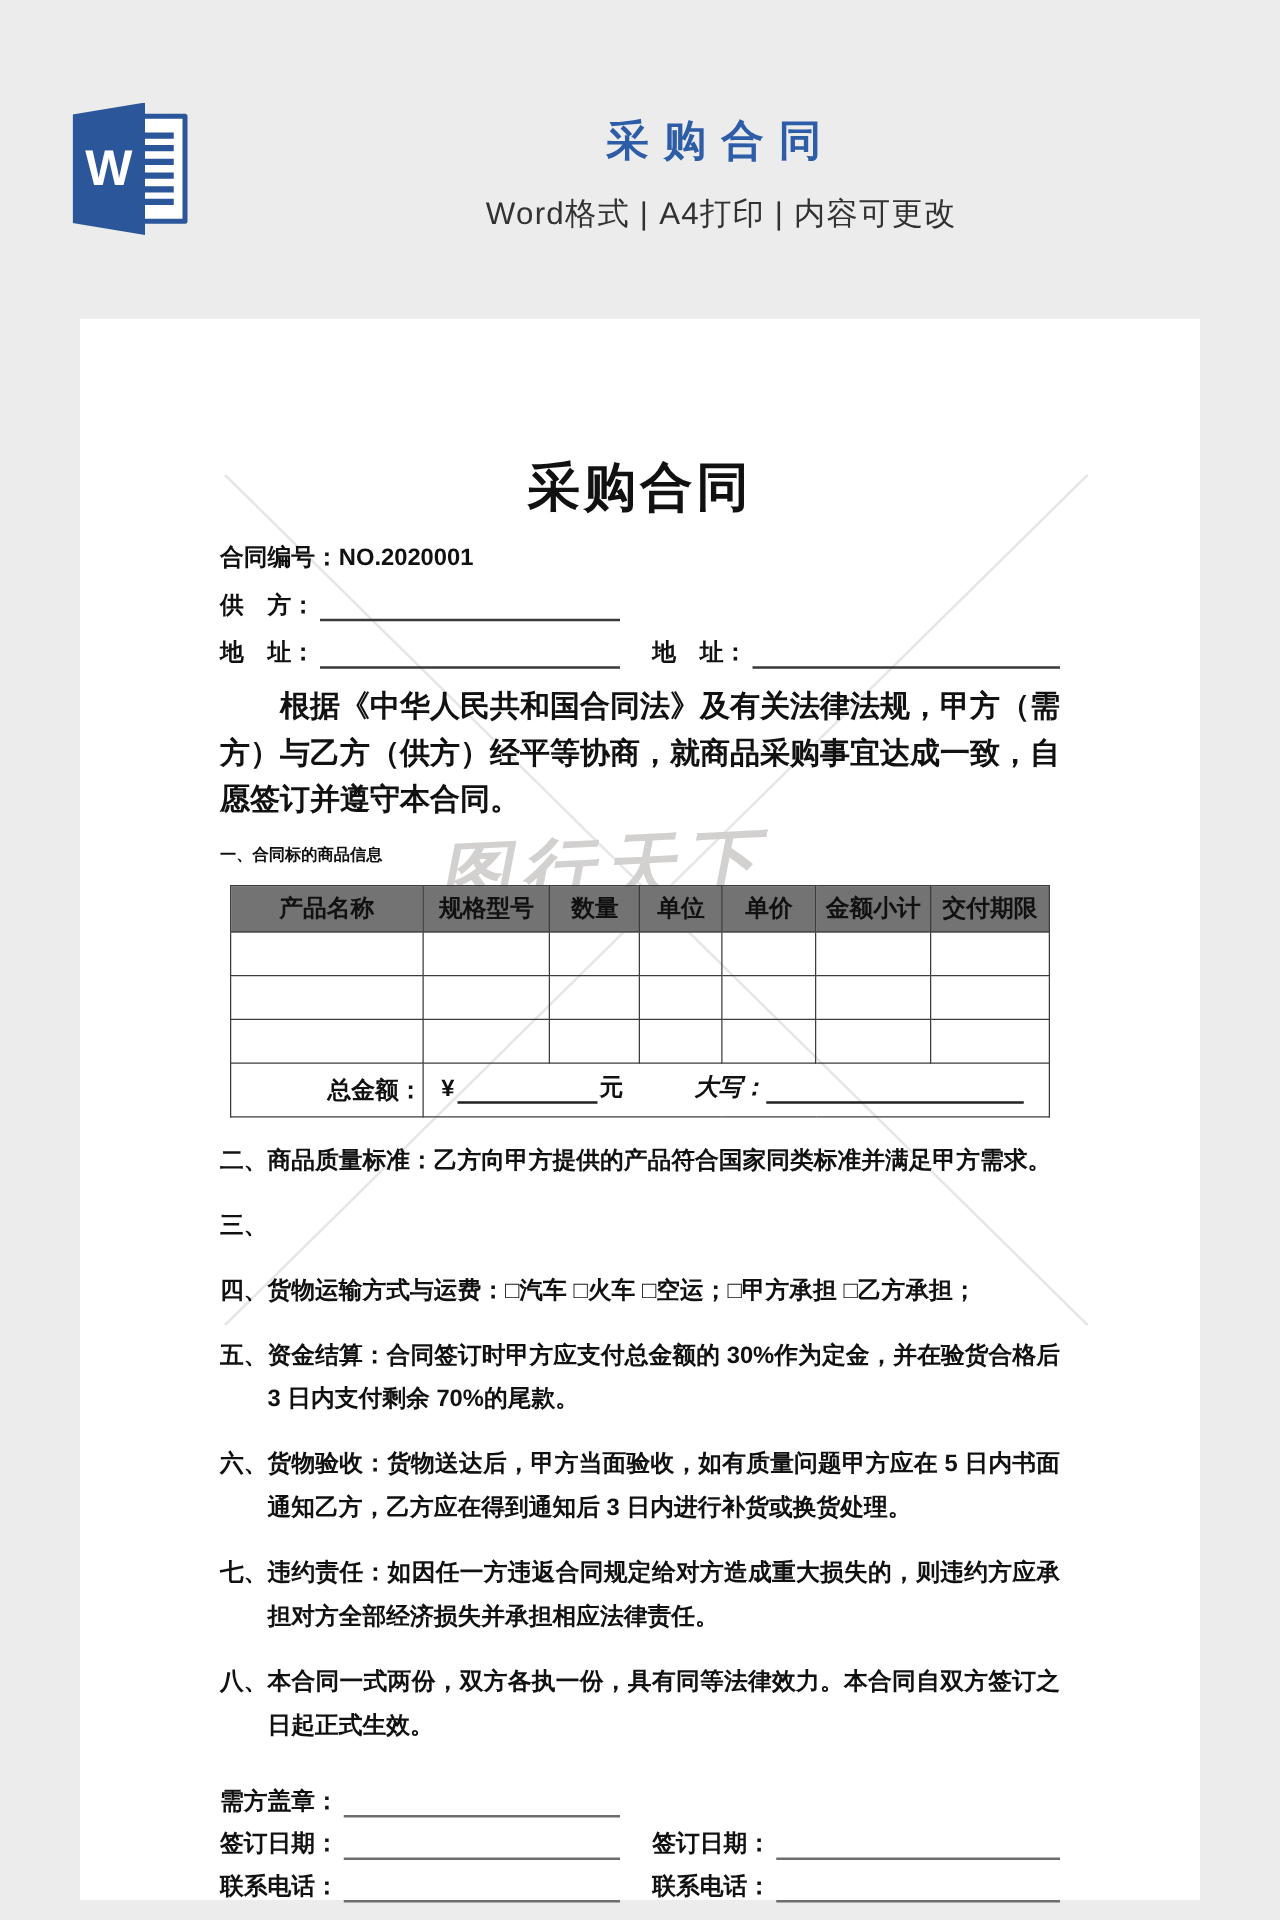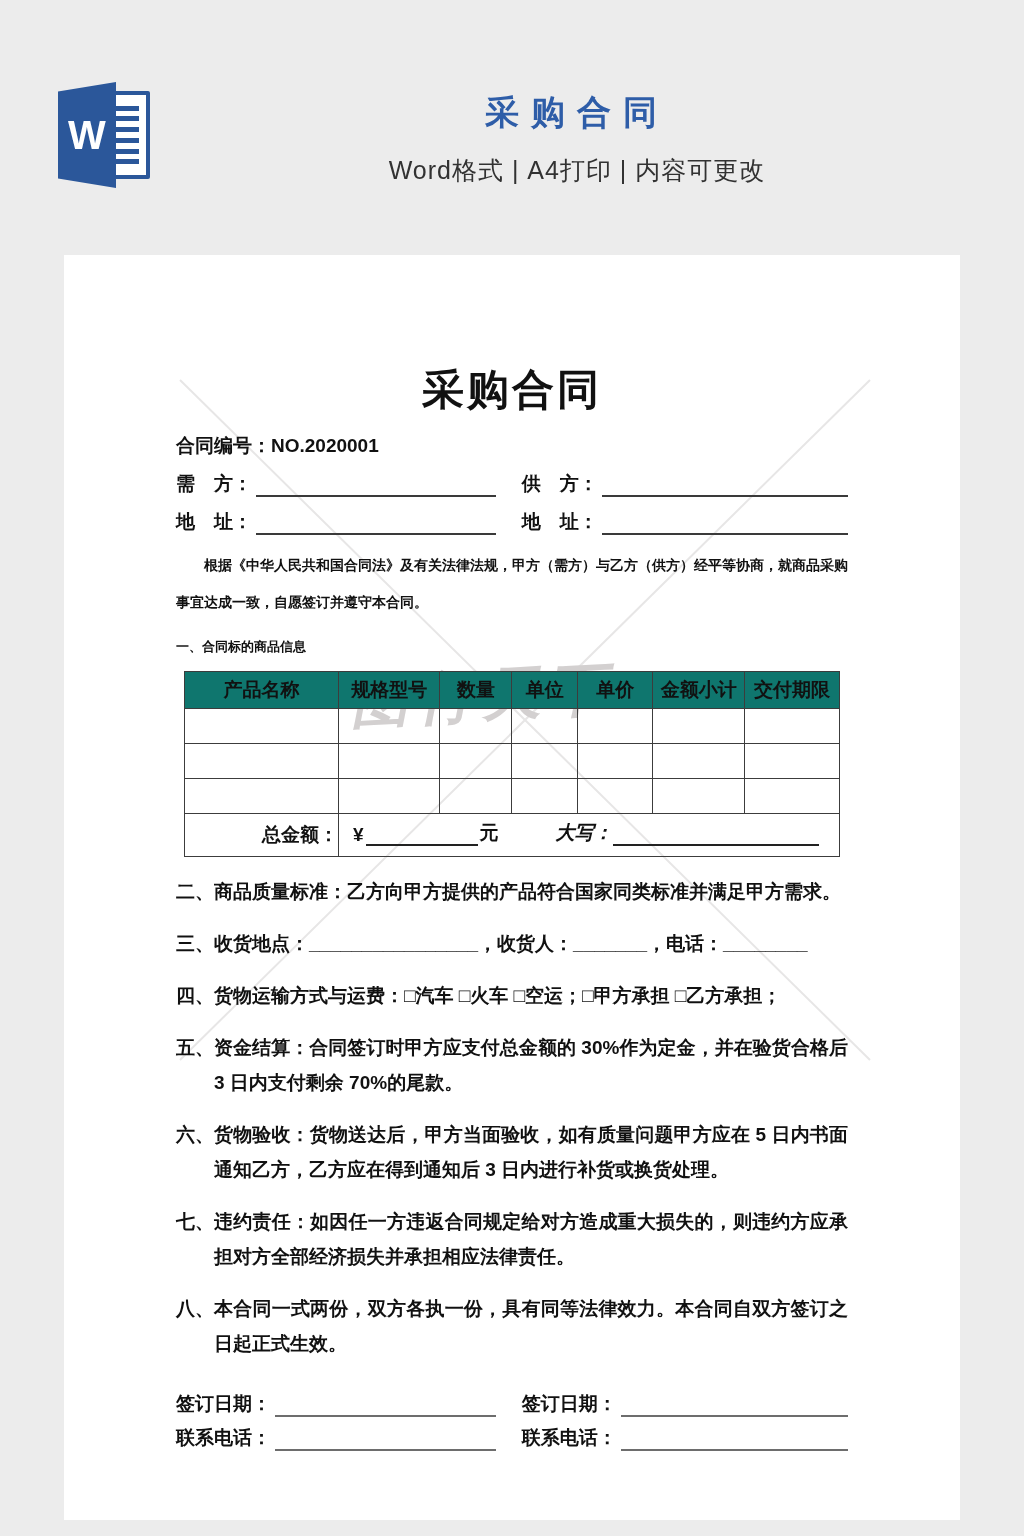--- a/index.html
+++ b/index.html
@@ -52,31 +52,31 @@
     letter-spacing:3px; line-height:1.1;
   }
   .contract-no { margin-top:20px; text-align:left; font-size:19px; font-weight:600; }
 
   .pair-row { display:grid; grid-template-columns:1fr 1.02fr; column-gap:26px; margin-top:13px; }
   .pair-item { display:flex; align-items:flex-end; font-size:19px; font-weight:bold; height:25px; }
   .pair-item .lbl { white-space:nowrap; }
   .fill-line { flex:1; border-bottom:2px solid #3a3a3a; height:20px; margin-left:4px; }
 
   .preamble {
-    margin-top:12px; font-size:14px; font-weight:bold; line-height:37px;
+    margin-top:12px; font-size:24px; font-weight:bold; line-height:37px;
     text-indent:2em; text-align:justify;
   }
   .sec-heading { margin-top:10px; font-size:13px; font-weight:bold; line-height:32px; }
 
   table.goods {
     margin:8px 8px 0; width:656px; border-collapse:collapse;
     font-size:19px; font-weight:bold;
   }
   table.goods th, table.goods td { border:1.5px solid #3c3c3c; }
-  table.goods th { background:#0f766e; height:37px; font-weight:bold; padding:0 2px; }
+  table.goods th { background:#737373; height:37px; font-weight:bold; padding:0 2px; }
   table.goods td.cell { height:35px; background:transparent; }
   table.goods .total-label { text-align:right; height:42px; }
   .total-flex { display:flex; align-items:flex-end; padding:6px 14px 10px; }
   .blank { display:inline-block; border-bottom:2px solid #222; height:18px; }
   .blank.amount { width:112px; margin:0 2px; }
   .blank.grow { flex:1; margin-right:6px; }
   .caps-label { margin-left:57px;font-style:italic; }
 
   .clause { display:flex; margin-top:17px; font-size:19px; font-weight:bold; line-height:35px; }
   .clause-no { white-space:nowrap; }
@@ -116,24 +116,20 @@
     <line x1="116" y1="125" x2="806" y2="805" stroke="#e7e6e6" stroke-width="2"></line>
     <line x1="806" y1="125" x2="116" y2="805" stroke="#e7e6e6" stroke-width="2"></line>
   </svg>
   <div class="wm-text">图行天下</div>
 
   <div class="sheet-content">
     <h1 class="doc-title">采购合同</h1>
     <div class="contract-no">合同编号：NO.2020001</div>
 
     <div class="pair-row">
-      <div class="pair-item">
-        <span class="lbl">需　方：</span>
-        <span class="fill-line"></span>
-      </div>
       <div class="pair-item">
         <span class="lbl">供　方：</span>
         <span class="fill-line"></span>
       </div>
     </div>
     <div class="pair-row">
       <div class="pair-item">
         <span class="lbl">地　址：</span>
         <span class="fill-line"></span>
       </div>
@@ -213,21 +209,20 @@
 
     <div class="clause">
       <span class="clause-no">二、</span>
       <div class="clause-body">
           <div>商品质量标准：乙方向甲方提供的产品符合国家同类标准并满足甲方需求。</div>
         </div>
     </div>
     <div class="clause">
       <span class="clause-no">三、</span>
       <div class="clause-body">
-        <div>收货地点：________________，收货人：_______，电话：________</div>
       </div>
     </div>
     <div class="clause">
       <span class="clause-no">四、</span>
       <div class="clause-body">
           <div>货物运输方式与运费：□汽车 □火车 □空运；□甲方承担 □乙方承担；</div>
         </div>
     </div>
     <div class="clause">
       <span class="clause-no">五、</span>
@@ -249,20 +244,24 @@
     </div>
     <div class="clause">
       <span class="clause-no">八、</span>
       <div class="clause-body">
           <div>本合同一式两份，双方各执一份，具有同等法律效力。本合同自双方签订之日起正式生效。</div>
         </div>
     </div>
 
     <div class="sig-grid">
       <div class="pair-row">
+        <div class="pair-item">
+          <span class="lbl">需方盖章：</span>
+          <span class="fill-line"></span>
+        </div>
       </div>
       <div class="pair-row">
         <div class="pair-item">
           <span class="lbl">签订日期：</span>
           <span class="fill-line"></span>
         </div>
         <div class="pair-item">
           <span class="lbl">签订日期：</span>
           <span class="fill-line"></span>
         </div>

